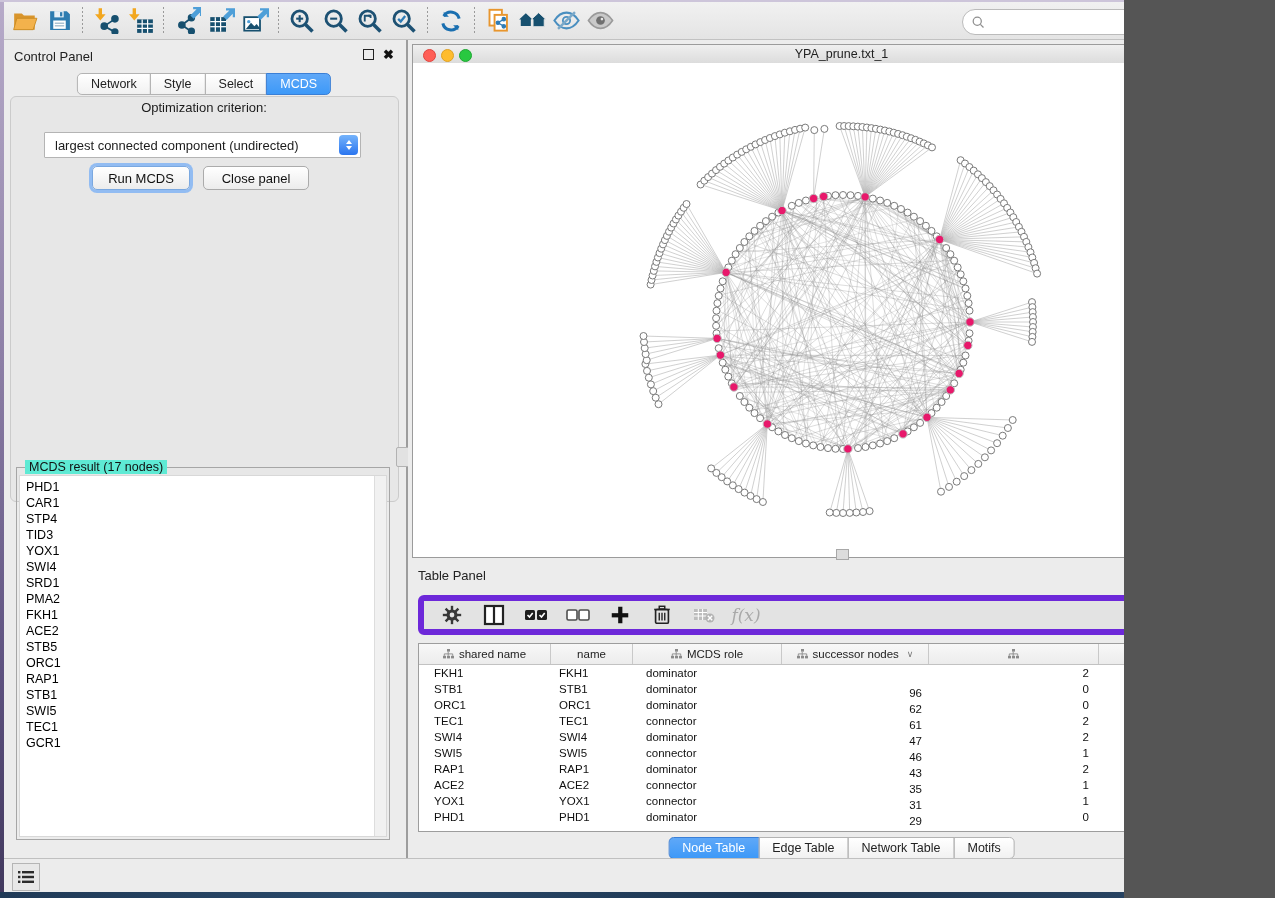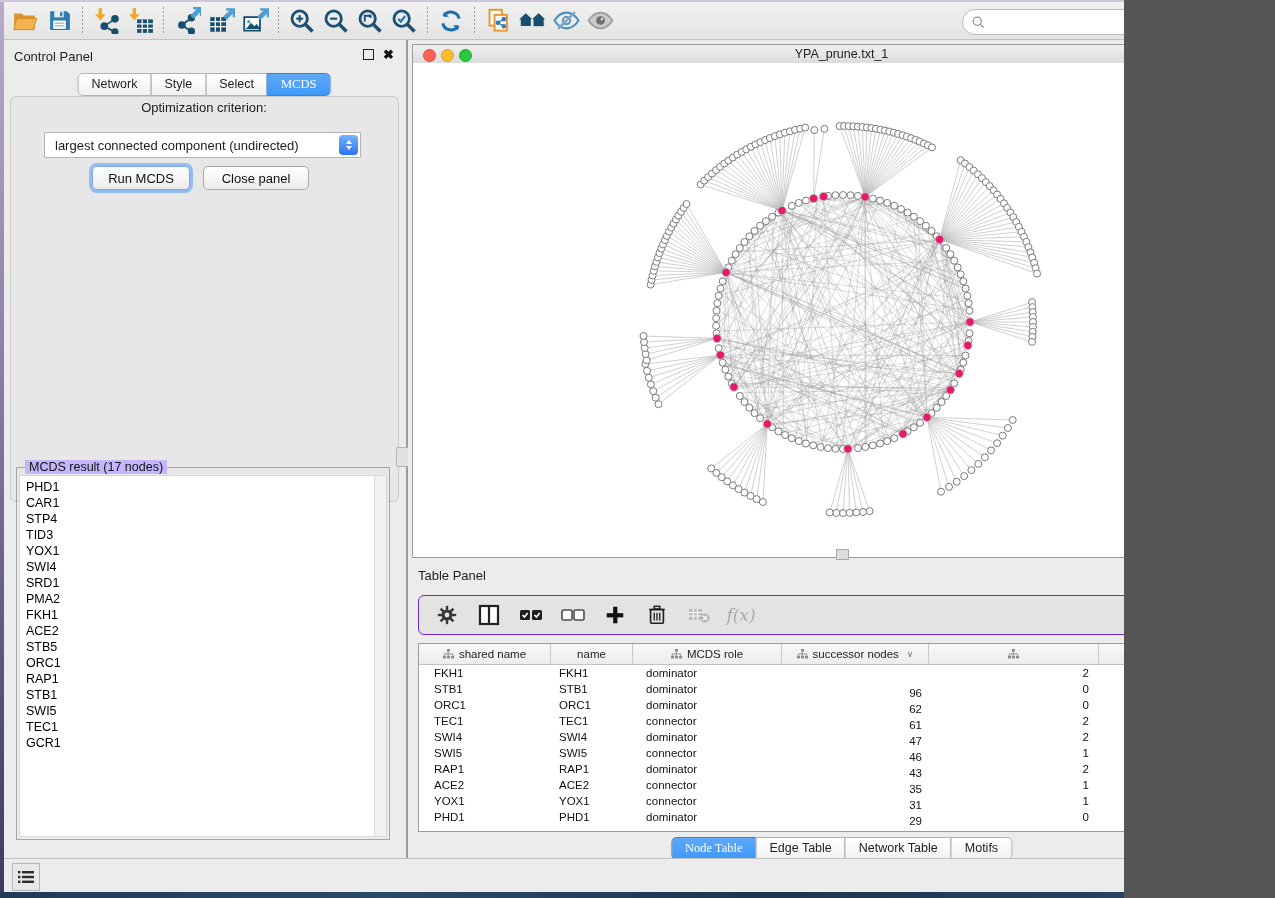--- a/index.html
+++ b/index.html
@@ -25,39 +25,39 @@
   #control-panel{position:absolute;left:4px;top:40px;width:400px;height:818px;background:#ececec;}
   #cp-title{position:absolute;left:10px;top:9px;font-size:13px;color:#222;}
   .win-icons{position:absolute;right:10px;top:9px;display:flex;gap:9px;align-items:center;}
   .float-box{width:9px;height:9px;border:1.4px solid #222;display:inline-block;}
   .close-x{font-size:13px;font-weight:bold;color:#111;line-height:9px;}
   #cp-tabs{position:absolute;left:50%;top:33px;transform:translateX(-50%);display:flex;z-index:3;}
   .seg-tab{padding:3px 13px;font-size:12.5px;background:linear-gradient(#ffffff,#f1f1f1);
            border:1px solid #b3b3b3;margin-left:-1px;color:#222;white-space:nowrap;}
   .seg-tab:first-child{border-radius:5px 0 0 5px;margin-left:0;}
   .seg-tab:last-child{border-radius:0 5px 5px 0;}
-  .seg-tab.sel{background:linear-gradient(#5fa8f8,var(--accent));border-color:#3a7fd6;color:#fff;font-family:Liberation Serif, serif;}
+  .seg-tab.sel{background:linear-gradient(#5fa8f8,var(--accent));border-color:#3a7fd6;color:#fff;}
   #cp-inner{position:absolute;left:6px;top:56px;width:387px;height:404px;background:#e7e7e7;
             border:1px solid #cbcbcb;border-radius:6px;}
   #opt-label{position:absolute;left:0;width:100%;top:60px;text-align:center;font-size:13px;}
   #criterion{position:absolute;left:40px;top:92px;width:315px;height:24px;background:#fff;
              border:1px solid #b4b4b4;border-radius:1px;display:flex;align-items:center;}
   #criterion .val{flex:1;font-size:13px;padding-left:10px;white-space:nowrap;}
   #stepper{width:19px;height:20px;margin-right:2px;border-radius:4px;
            background:linear-gradient(#74b3fb,#2a75ef);display:flex;flex-direction:column;
            align-items:center;justify-content:center;gap:2px;}
   .tri-up{width:0;height:0;border-left:3.5px solid transparent;border-right:3.5px solid transparent;border-bottom:4px solid #fff;}
   .tri-dn{width:0;height:0;border-left:3.5px solid transparent;border-right:3.5px solid transparent;border-top:4px solid #fff;}
   .pbtn{position:absolute;top:126px;height:24px;background:linear-gradient(#ffffff,#ececec);
         border:1px solid #ababab;border-radius:5px;font-size:13px;font-family:"Liberation Sans",sans-serif;
         display:flex;align-items:center;justify-content:center;color:#111;box-sizing:border-box;}
   #run-btn{left:88px;width:98px;box-shadow:0 0 0 3px rgba(90,160,250,.6);border-color:#7aa8e0;}
   #closep-btn{left:199px;width:106px;}
   #mcds-group{position:absolute;left:12px;top:427px;width:372px;height:371px;border:1px solid #a6a6a6;}
-  #mcds-legend{position:absolute;left:8px;top:-8px;background:#c4b5fd;padding:0 4px;font-size:12.5px;color:#111;}
+  #mcds-legend{position:absolute;left:8px;top:-8px;background:#5eead4;padding:0 4px;font-size:12.5px;color:#111;}
   #mcds-list{position:absolute;left:2px;top:7px;right:2px;bottom:2px;background:#fff;border:1px solid #d8d8d8;overflow:hidden;}
   #mcds-scroll{position:absolute;right:0;top:0;bottom:0;width:11px;background:#f1f1f1;border-left:1px solid #ddd;}
   .mcds-item{font-size:12.5px;line-height:16px;padding-left:6px;color:#000;}
   #mcds-items{padding-top:3px;}
   
   #vsplit{position:absolute;left:406px;top:40px;width:2px;height:818px;background:#9d9d9d;}
   #vsplit-grip{position:absolute;left:396px;top:447px;width:12px;height:18px;background:#e2e2e2;
                border:1px solid #b2b2b2;border-radius:2px;}
   
   #mdi{position:absolute;left:408px;top:40px;width:867px;height:818px;background:#ececec;}
@@ -66,21 +66,21 @@
   #net-titlebar{position:relative;height:18px;background:linear-gradient(#efefef,#dcdcdc);
                 border-bottom:1px solid #bdbdbd;}
   .tl{position:absolute;top:3.5px;width:11px;height:11px;border-radius:50%;}
   #net-title{position:absolute;left:0;width:100%;top:2px;text-align:center;font-size:12.5px;color:#222;}
   #net-canvas{position:absolute;left:0;top:18px;right:0;bottom:0;background:#fff;overflow:hidden;}
   #net-grip{position:absolute;left:428px;top:509px;width:11px;height:9px;background:#dcdcdc;border:1px solid #a8a8a8;}
   
   #table-panel{position:absolute;left:0px;top:522px;width:867px;height:296px;}
   #tp-title{position:absolute;left:10px;top:6px;font-size:13px;color:#222;}
   #tp-toolbar{position:absolute;left:10px;top:33px;width:846px;height:40px;background:#e3e3e3;
-              border:1px solid #6d28d9;border-radius:6px;display:flex;align-items:center;gap:14px;
+              border:6px solid #6d28d9;border-radius:6px;display:flex;align-items:flex-end;gap:14px;
               padding-left:14px;box-sizing:border-box;}
   .tpbtn{width:28px;height:28px;display:flex;align-items:center;justify-content:center;}
   .fx{font-family:"DejaVu Serif",serif;font-style:italic;font-size:17px;color:#a9a9a9;}
   #tbl{position:absolute;left:10px;top:81px;width:846px;height:189px;background:#fff;
        border:1px solid #9d9d9d;box-sizing:border-box;overflow:hidden;}
   #thead{display:flex;height:20px;background:linear-gradient(#f8f8f8,#ececec);border-bottom:1px solid #c2c2c2;}
   .th{display:flex;align-items:center;justify-content:center;gap:5px;font-size:11.5px;color:#222;
       border-right:1px solid #c9c9c9;box-sizing:border-box;}
   .th svg{flex:0 0 auto;}
   .sortchev{color:#777;font-size:9px;margin-left:3px;}

